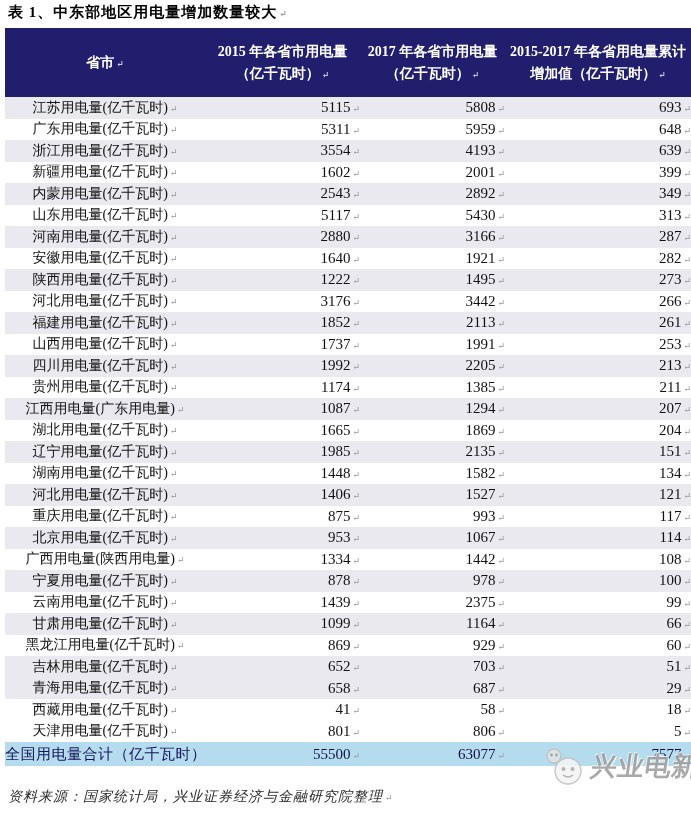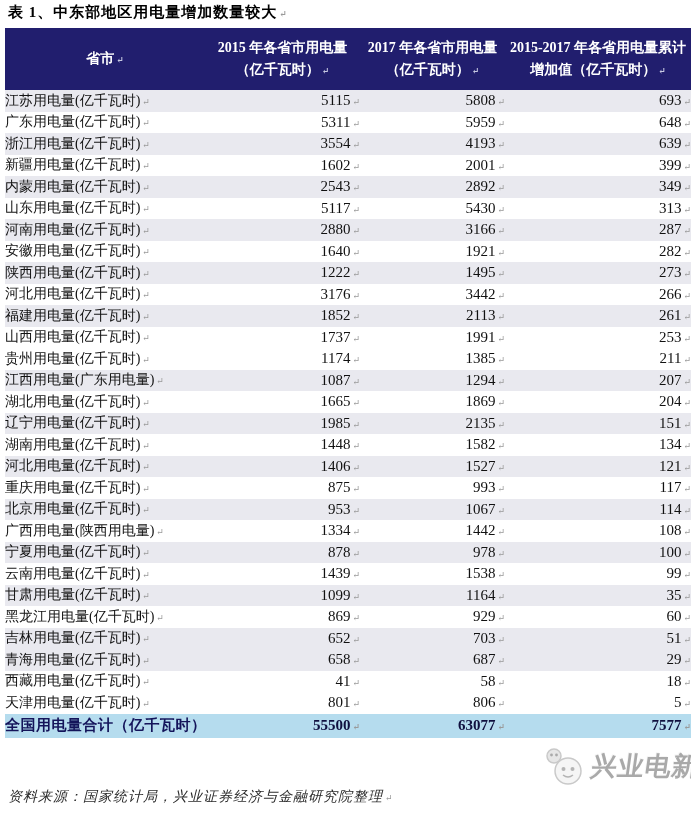--- a/index.html
+++ b/index.html
@@ -19,44 +19,44 @@
   .pmark{
     font-size:9px;color:#9a9a9a;margin-left:2px;
     vertical-align:baseline;
   }
   .pmark-onblue{color:#c7c9e2;}
   table.data-table{
     position:absolute;left:5px;top:28px;
     width:686px;border-collapse:collapse;table-layout:fixed;
   }
   table.data-table th,table.data-table td{padding:0;margin:0;}
-  thead tr{height:62px;}
+  thead tr{height:69px;}
   thead th{
     background:#211E6E;color:#ffffff;
     font-size:14px;font-weight:bold;
     text-align:center;vertical-align:middle;
     line-height:1.55;
     padding:2px 3px;
   }
   .w-col1{width:200px;}
   .w-col2{width:155px;}
   .w-col3{width:145px;}
   .w-col4{width:186px;}
   tbody tr{height:21.5px;}
   tbody tr.shaded td{background:#E9E9EF;}
   .cell-province{
-    font-size:14px;text-align:left;padding-left:7px;
+    font-size:14px;text-align:center;padding-left:7px;
     white-space:nowrap;overflow:hidden;
   }
   .cell-num{
     font-size:15px;text-align:right;padding-right:2px;
     white-space:nowrap;
   }
   tfoot tr{height:24px;}
-  tfoot td{background:#B5DCEE;font-weight:bold;color:#14145A;}
+  tfoot td{background:#B5DCEE;font-weight:normal;color:#14145A;}
   tfoot .cell-province{font-size:15px;letter-spacing:0.5px;}
   tfoot .cell-num{font-size:15px;color:#10103f;}
   .source-note{
     position:absolute;left:8px;top:788px;
     font-size:14px;color:#2b2b2b;
     font-style:italic;letter-spacing:1px;white-space:nowrap;
   }
   .watermark{
     position:absolute;right:0px;top:740px;
     width:148px;height:52px;
@@ -169,20 +169,26 @@
           <td class="cell-num"><span>1852</span><span class="pmark">↵</span></td>
           <td class="cell-num"><span>2113</span><span class="pmark">↵</span></td>
           <td class="cell-num"><span>261</span><span class="pmark">↵</span></td>
         </tr>
         <tr>
           <td class="cell-province"><span>山西用电量(亿千瓦时)</span><span class="pmark">↵</span></td>
           <td class="cell-num"><span>1737</span><span class="pmark">↵</span></td>
           <td class="cell-num"><span>1991</span><span class="pmark">↵</span></td>
           <td class="cell-num"><span>253</span><span class="pmark">↵</span></td>
         </tr>
+        <tr class="shaded">
+          <td class="cell-province"><span>四川用电量(亿千瓦时)</span><span class="pmark">↵</span></td>
+          <td class="cell-num"><span>1992</span><span class="pmark">↵</span></td>
+          <td class="cell-num"><span>2205</span><span class="pmark">↵</span></td>
+          <td class="cell-num"><span>213</span><span class="pmark">↵</span></td>
+        </tr>
         <tr>
           <td class="cell-province"><span>贵州用电量(亿千瓦时)</span><span class="pmark">↵</span></td>
           <td class="cell-num"><span>1174</span><span class="pmark">↵</span></td>
           <td class="cell-num"><span>1385</span><span class="pmark">↵</span></td>
           <td class="cell-num"><span>211</span><span class="pmark">↵</span></td>
         </tr>
         <tr class="shaded">
           <td class="cell-province"><span>江西用电量(广东用电量)</span><span class="pmark">↵</span></td>
           <td class="cell-num"><span>1087</span><span class="pmark">↵</span></td>
           <td class="cell-num"><span>1294</span><span class="pmark">↵</span></td>
@@ -232,28 +238,28 @@
         </tr>
         <tr class="shaded">
           <td class="cell-province"><span>宁夏用电量(亿千瓦时)</span><span class="pmark">↵</span></td>
           <td class="cell-num"><span>878</span><span class="pmark">↵</span></td>
           <td class="cell-num"><span>978</span><span class="pmark">↵</span></td>
           <td class="cell-num"><span>100</span><span class="pmark">↵</span></td>
         </tr>
         <tr>
           <td class="cell-province"><span>云南用电量(亿千瓦时)</span><span class="pmark">↵</span></td>
           <td class="cell-num"><span>1439</span><span class="pmark">↵</span></td>
-          <td class="cell-num"><span>1538</span><span class="pmark">↵</span></td>
+          <td class="cell-num"><span>2375</span><span class="pmark">↵</span></td>
           <td class="cell-num"><span>99</span><span class="pmark">↵</span></td>
         </tr>
         <tr class="shaded">
           <td class="cell-province"><span>甘肃用电量(亿千瓦时)</span><span class="pmark">↵</span></td>
           <td class="cell-num"><span>1099</span><span class="pmark">↵</span></td>
           <td class="cell-num"><span>1164</span><span class="pmark">↵</span></td>
-          <td class="cell-num"><span>35</span><span class="pmark">↵</span></td>
+          <td class="cell-num"><span>66</span><span class="pmark">↵</span></td>
         </tr>
         <tr>
           <td class="cell-province"><span>黑龙江用电量(亿千瓦时)</span><span class="pmark">↵</span></td>
           <td class="cell-num"><span>869</span><span class="pmark">↵</span></td>
           <td class="cell-num"><span>929</span><span class="pmark">↵</span></td>
           <td class="cell-num"><span>60</span><span class="pmark">↵</span></td>
         </tr>
         <tr class="shaded">
           <td class="cell-province"><span>吉林用电量(亿千瓦时)</span><span class="pmark">↵</span></td>
           <td class="cell-num"><span>652</span><span class="pmark">↵</span></td>

